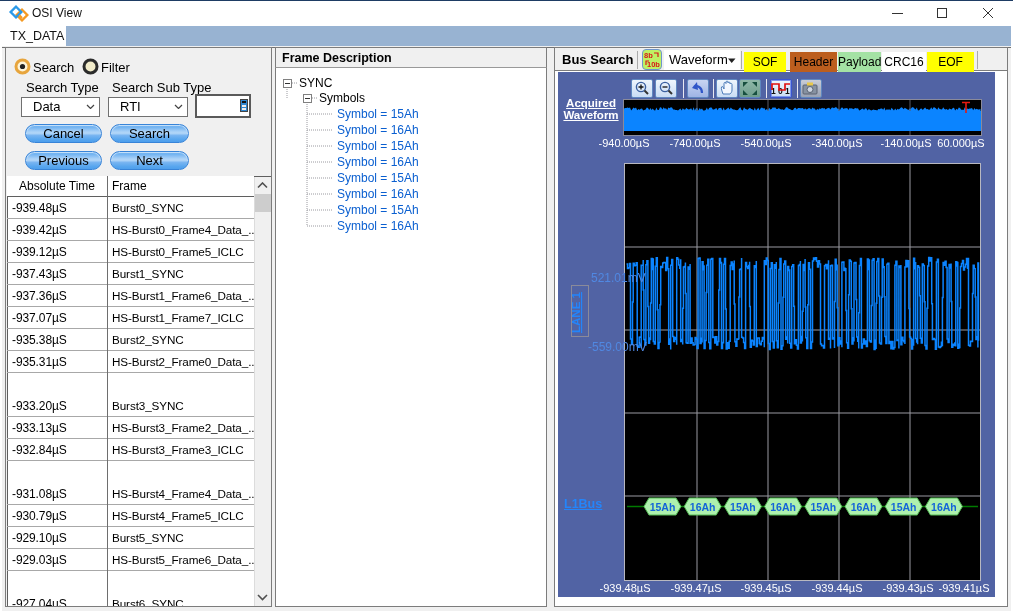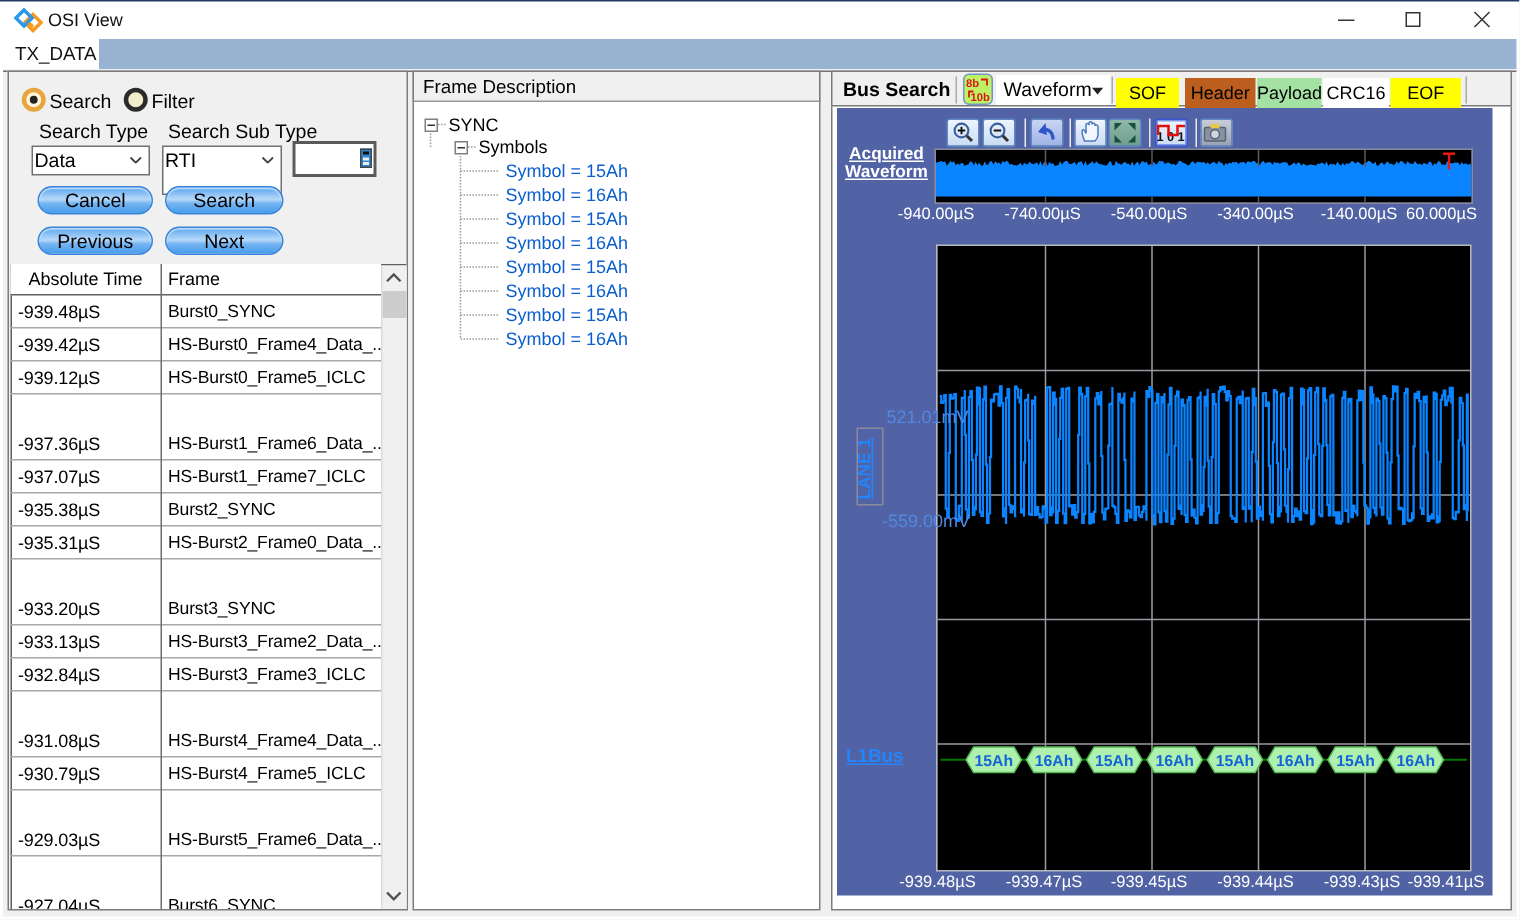--- a/index.html
+++ b/index.html
@@ -8,41 +8,41 @@
 #topborder { left:0; top:0; width:1013px; height:1px; background:#1e3c64; }
 #titlebar { left:2px; top:1px; width:1009px; height:25px; background:#fff; }
 #title { left:32px; top:6px; font-size:12px; color:#111; }
 #tabstrip { left:2px; top:26px; width:1009px; height:20px; background:#98b3d2; }
 #tab { left:2px; top:26px; width:64px; height:20px; background:#fff; font-size:12.5px; color:#111; padding-left:8px; line-height:20px; }
 #client { left:2px; top:46px; width:1009px; height:565px; background:#f0f0f0; }
 #topline { left:2px; top:47px; width:1009px; height:1px; background:#707070; }
 
 #lpanel { left:5px; top:47px; width:267px; height:560px; border:1px solid #7c7c7c; background:#f0f0f0; }
 .lbl { position:absolute; font-size:13px; color:#000; }
-.combo { position:absolute; background:#fff; border:1px solid #707070; font-size:13px; color:#000; padding-left:1px; line-height:18px; }
+.combo { position:absolute; background:#fff; border:1px solid #707070; font-size:13px; color:#000; padding-left:11px; line-height:18px; }
 .chev { position:absolute; width:9px; height:5px; }
 .btn { position:absolute; height:19px; border-radius:9.5px; border:1px solid #3884d8;
   background:linear-gradient(#55a5ee 0%, #7db9f2 18%, #a7d0f7 38%, #b4d7f8 48%, #77b4f1 62%, #58a6ee 85%, #4d9eec 100%);
   font-size:13px; color:#000; text-align:center; line-height:18px; box-shadow:inset 0 1px 1px rgba(255,255,255,.7); }
 
 #tbl { left:7px; top:176px; width:264px; height:430px; background:#fff; border-top:1px solid #5f5f5f; border-left:1px solid #5f5f5f; }
 #thead { position:absolute; left:7px; top:176px; width:247px; height:21px; border-bottom:1px solid #5f5f5f; background:#fff; }
 .th1 { position:absolute; left:12px; top:3px; font-size:12px; }
 .th2 { position:absolute; left:105px; top:3px; font-size:12px; }
 #colline { left:107px; top:176px; width:1px; height:430px; background:#6e6e6e; }
 .trow { position:absolute; left:0; width:247px; height:22px; letter-spacing:-0.1px; border-bottom:1px solid #a8a8a8; font-size:12px; white-space:nowrap; }
 .tc1 { position:absolute; left:5px; top:4px; }
 .tc2 { position:absolute; left:105px; top:4px; font-size:11.7px; }
 #tclip { left:7px; top:176px; width:248px; height:430px; overflow:hidden; position:absolute; }
 
 #sbar { left:254px; top:177px; width:17px; height:429px; background:#f0f0f0; border-left:1px solid #dcdcdc; }
 #sthumb { left:255px; top:194px; width:16px; height:18px; background:#cdcdcd; }
 
 #mpanel { left:275px; top:47px; width:272px; height:560px; border:1px solid #7c7c7c; background:#fff; }
-#mhead { left:275px; top:47px; width:272px; height:21px; background:#f0f0f0; border:1px solid #7c7c7c; border-bottom:1px solid #999; font-weight:normal; font-size:12.5px; padding:3px 0 0 6px; }
+#mhead { left:275px; top:47px; width:272px; height:21px; background:#f0f0f0; border:1px solid #7c7c7c; border-bottom:1px solid #999; font-weight:bold; font-size:12.5px; padding:3px 0 0 6px; }
 .tnode { position:absolute; font-size:12px; color:#000; }
 .titem { position:absolute; left:337px; font-size:12px; color:#0a5fd0; }
 .ebox { position:absolute; width:9px; height:9px; background:#fff; border:1px solid #808080; }
 .ebox::after { content:""; position:absolute; left:1px; top:3px; width:5px; height:1px; background:#333; }
 
 #rpanel { left:554px; top:47px; width:454px; height:560px; border:1px solid #7c7c7c; background:#fff; }
 #rhead { left:554px; top:47px; width:454px; height:24px; background:#f0f0f0; border:1px solid #7c7c7c; }
 #bvtitle { left:562px; top:52px; font-weight:bold; font-size:13px; }
 .vsep { position:absolute; width:1px; background:#aaa; }
 .chip { position:absolute; top:52px; height:20px; font-size:12px; text-align:center; line-height:20px; color:#000; }
@@ -91,21 +91,21 @@
 <svg class="abs" style="left:82px;top:58px" width="17" height="17" viewBox="0 0 17 17">
   <circle cx="8.5" cy="8.5" r="6.5" fill="#f2ecca" stroke="#2b2b2b" stroke-width="3"></circle>
 </svg>
 <div class="lbl" style="left:101px;top:60px">Filter</div>
 <div class="lbl" style="left:26px;top:80px">Search Type</div>
 <div class="lbl" style="left:112px;top:80px">Search Sub Type</div>
 <div class="combo" style="left:21px;top:97px;width:79px;height:20px">Data</div>
 <svg class="chev" style="left:86px;top:104px">
     <path d="M1 1 L4.5 4.5 L8 1" fill="none" stroke="#444" stroke-width="1.2"></path>
   </svg>
-<div class="combo" style="left:108px;top:97px;width:80px;height:33px">RTI</div>
+<div class="combo" style="left:108px;top:97px;width:80px;height:20px">RTI</div>
 <svg class="chev" style="left:174px;top:104px">
     <path d="M1 1 L4.5 4.5 L8 1" fill="none" stroke="#444" stroke-width="1.2"></path>
   </svg>
 <div class="abs" style="left:195px;top:94px;width:56px;height:24px;border:2px solid #5a5a5a;background:#fff"></div>
 <div class="abs" style="left:240px;top:99px;width:8px;height:13px;background:#2e86d0;border:1px solid #444"></div>
 <div class="abs" style="left:242px;top:101px;width:4px;height:2px;background:#111"></div>
 <div class="abs" style="left:242px;top:105px;width:4px;height:2px;background:#eee"></div>
 <div class="abs" style="left:242px;top:108px;width:4px;height:2px;background:#eee"></div>
 <div class="btn" style="left:25px;top:124px;width:77px">Cancel</div>
 <div class="btn" style="left:110px;top:124px;width:79px">Search</div>
@@ -123,20 +123,24 @@
       <span class="tc2">Burst0_SYNC</span>
     </div>
 <div class="trow" style="top:43px">
       <span class="tc1">-939.42µS</span>
       <span class="tc2">HS-Burst0_Frame4_Data_...</span>
     </div>
 <div class="trow" style="top:65px">
       <span class="tc1">-939.12µS</span>
       <span class="tc2">HS-Burst0_Frame5_ICLC</span>
     </div>
+<div class="trow" style="top:87px">
+      <span class="tc1">-937.43µS</span>
+      <span class="tc2">Burst1_SYNC</span>
+    </div>
 <div class="trow" style="top:109px">
       <span class="tc1">-937.36µS</span>
       <span class="tc2">HS-Burst1_Frame6_Data_...</span>
     </div>
 <div class="trow" style="top:131px">
       <span class="tc1">-937.07µS</span>
       <span class="tc2">HS-Burst1_Frame7_ICLC</span>
     </div>
 <div class="trow" style="top:153px">
       <span class="tc1">-935.38µS</span>
@@ -158,20 +162,24 @@
       <span class="tc1">-932.84µS</span>
       <span class="tc2">HS-Burst3_Frame3_ICLC</span>
     </div>
 <div class="trow" style="top:307px">
       <span class="tc1">-931.08µS</span>
       <span class="tc2">HS-Burst4_Frame4_Data_...</span>
     </div>
 <div class="trow" style="top:329px">
       <span class="tc1">-930.79µS</span>
       <span class="tc2">HS-Burst4_Frame5_ICLC</span>
+    </div>
+<div class="trow" style="top:351px">
+      <span class="tc1">-929.10µS</span>
+      <span class="tc2">Burst5_SYNC</span>
     </div>
 <div class="trow" style="top:373px">
       <span class="tc1">-929.03µS</span>
       <span class="tc2">HS-Burst5_Frame6_Data_...</span>
     </div>
 <div class="trow" style="top:417px">
       <span class="tc1">-927.04µS</span>
       <span class="tc2">Burst6_SYNC</span>
     </div>
 </div>

